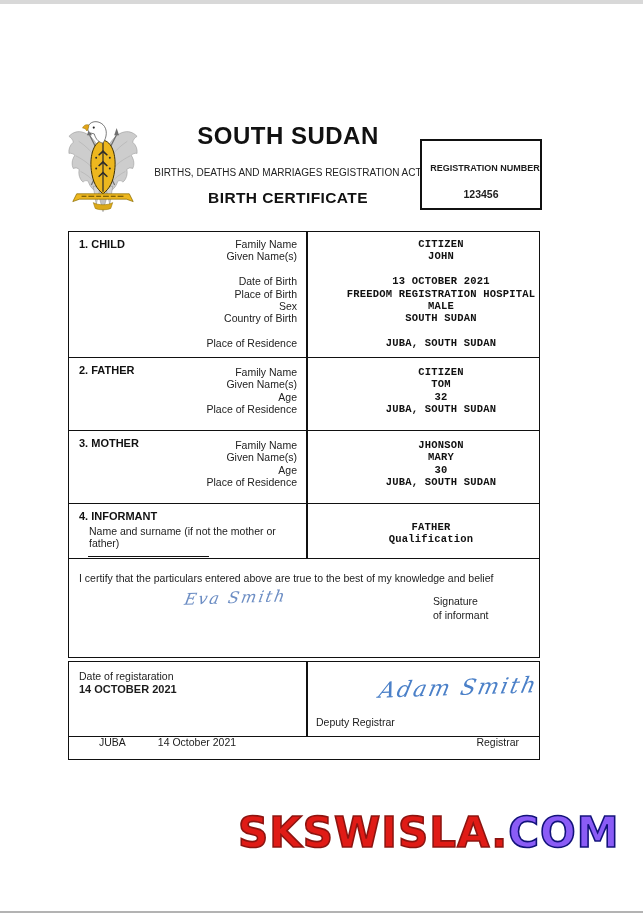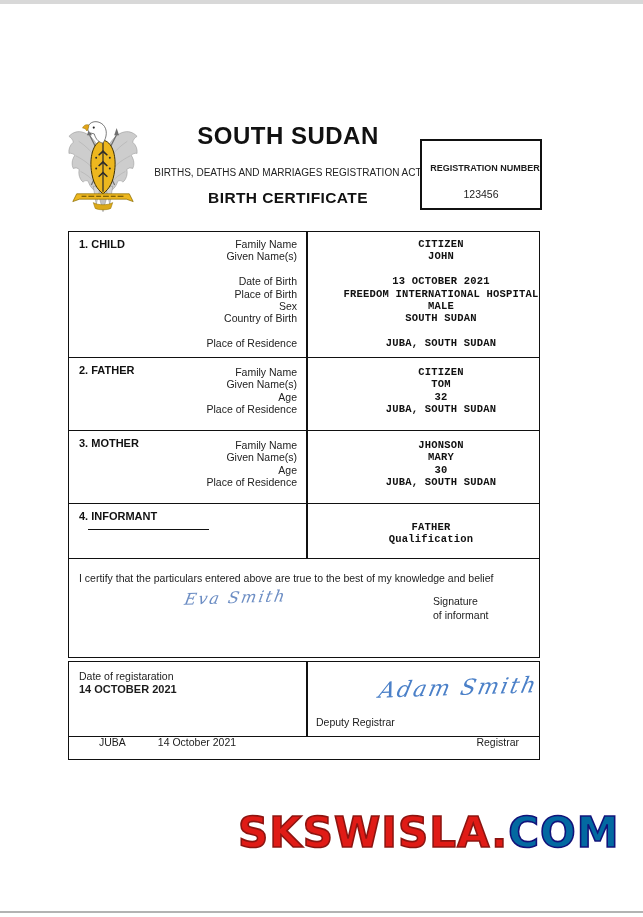--- a/index.html
+++ b/index.html
@@ -11,21 +11,21 @@
   
   .coat{position:absolute;left:64px;top:112px;}
   .country-title{position:absolute;left:88px;top:122px;width:400px;text-align:center;
                  font-size:24px;font-weight:bold;letter-spacing:.5px;color:#111;}
   .act-title{position:absolute;left:88px;top:167px;width:400px;text-align:center;font-size:10px;color:#222;}
   .doc-title{position:absolute;left:88px;top:189px;width:400px;text-align:center;
              font-size:15.5px;font-weight:bold;letter-spacing:.4px;color:#111;}
   .reg-box{position:absolute;left:420px;top:139px;width:122px;height:71px;border:2px solid #111;
            box-sizing:border-box;text-align:center;}
   .reg-label{font-size:9px;font-weight:bold;margin-top:22px;margin-left:8px;}
-  .reg-value{font-size:10.5px;margin-top:15px;}
+  .reg-value{font-size:10.5px;margin-top:15px;font-weight:bold;}
 
   
   .cert-table{position:absolute;left:68px;top:231px;width:472px;border:1.5px solid #111;box-sizing:border-box;}
   .sec{position:relative;border-bottom:1.5px solid #111;box-sizing:border-box;}
   .sec.divided::after{content:"";position:absolute;left:237px;top:0;bottom:0;width:1.5px;background:#111;}
   .sec-title{position:absolute;left:10px;top:6px;margin:0;font-size:11px;font-weight:bold;color:#111;}
   .s1{height:126px;}.s2{height:73px;}.s3{height:73px;}.s4{height:55px;gap:8px;}
   .srows{padding-top:6px;}
   .s2 .srows,.s3 .srows{padding-top:8px;}
   .frow{display:grid;grid-template-columns:237px 1fr;min-height:12.4px;line-height:12.4px;gap:28px;}
@@ -65,21 +65,21 @@
          border-top:none;box-sizing:border-box;display:flex;align-items:flex-start;font-size:10.5px;}
   .strip-place{margin-left:30px;}
   .strip-date{margin-left:32px;}
   .strip-role{margin-left:auto;margin-right:20px;}
 
   
   .logo{position:absolute;left:238px;top:808px;font-family:"DejaVu Sans",sans-serif;
         font-weight:bold;font-size:42px;letter-spacing:1px;white-space:nowrap;}
   .logo-red{color:#e01b16;-webkit-text-stroke:1.6px #8c1410;}
   .logo-dot{color:#e01b16;-webkit-text-stroke:1.6px #8c1410;}
-  .logo-blue{color:#0369a1;-webkit-text-stroke:1.6px #12127a;}
+  .logo-blue{color:#8b5cf6;-webkit-text-stroke:1.6px #12127a;}
 </style>
 </head>
 <body>
 
 <div class="sheet">
   <div class="top-band"></div>
 
   <div class="coat">
     <svg viewBox="0 0 160 230" width="78" height="112">
       <g stroke="#8a8a8a" stroke-width="1" fill="#cdcdcd">
@@ -158,21 +158,21 @@
             <div class="fvalue"></div>
           </div>
 
           <div class="frow">
             <div class="flabel">Date of Birth</div>
             <div class="fvalue">13 OCTOBER 2021</div>
           </div>
 
           <div class="frow">
             <div class="flabel">Place of Birth</div>
-            <div class="fvalue">FREEDOM INTERNATIONAL HOSPITAL</div>
+            <div class="fvalue">FREEDOM REGISTRATION HOSPITAL</div>
           </div>
 
           <div class="frow">
             <div class="flabel">Sex</div>
             <div class="fvalue">MALE</div>
           </div>
 
           <div class="frow">
             <div class="flabel">Country of Birth</div>
             <div class="fvalue">SOUTH SUDAN</div>
@@ -238,20 +238,21 @@
           <div class="frow">
             <div class="flabel">Place of Residence</div>
             <div class="fvalue">JUBA, SOUTH SUDAN</div>
           </div>
         </div>
     </section>
 
     <section class="sec divided s4">
       <div class="s4-left">
         <h3 class="s4-title">4. INFORMANT</h3>
+        <div class="s4-namelabel">Name and surname (if not the mother or father)</div>
         <div class="s4-line"></div>
       </div>
       <div class="s4-right">
         <div class="fvalue">FATHER</div>
         <div class="fvalue">Qualification</div>
       </div>
     </section>
 
     <section class="sec certify">
       <div class="certify-text">I certify that the particulars entered above are true to the best of my knowledge and belief</div>

